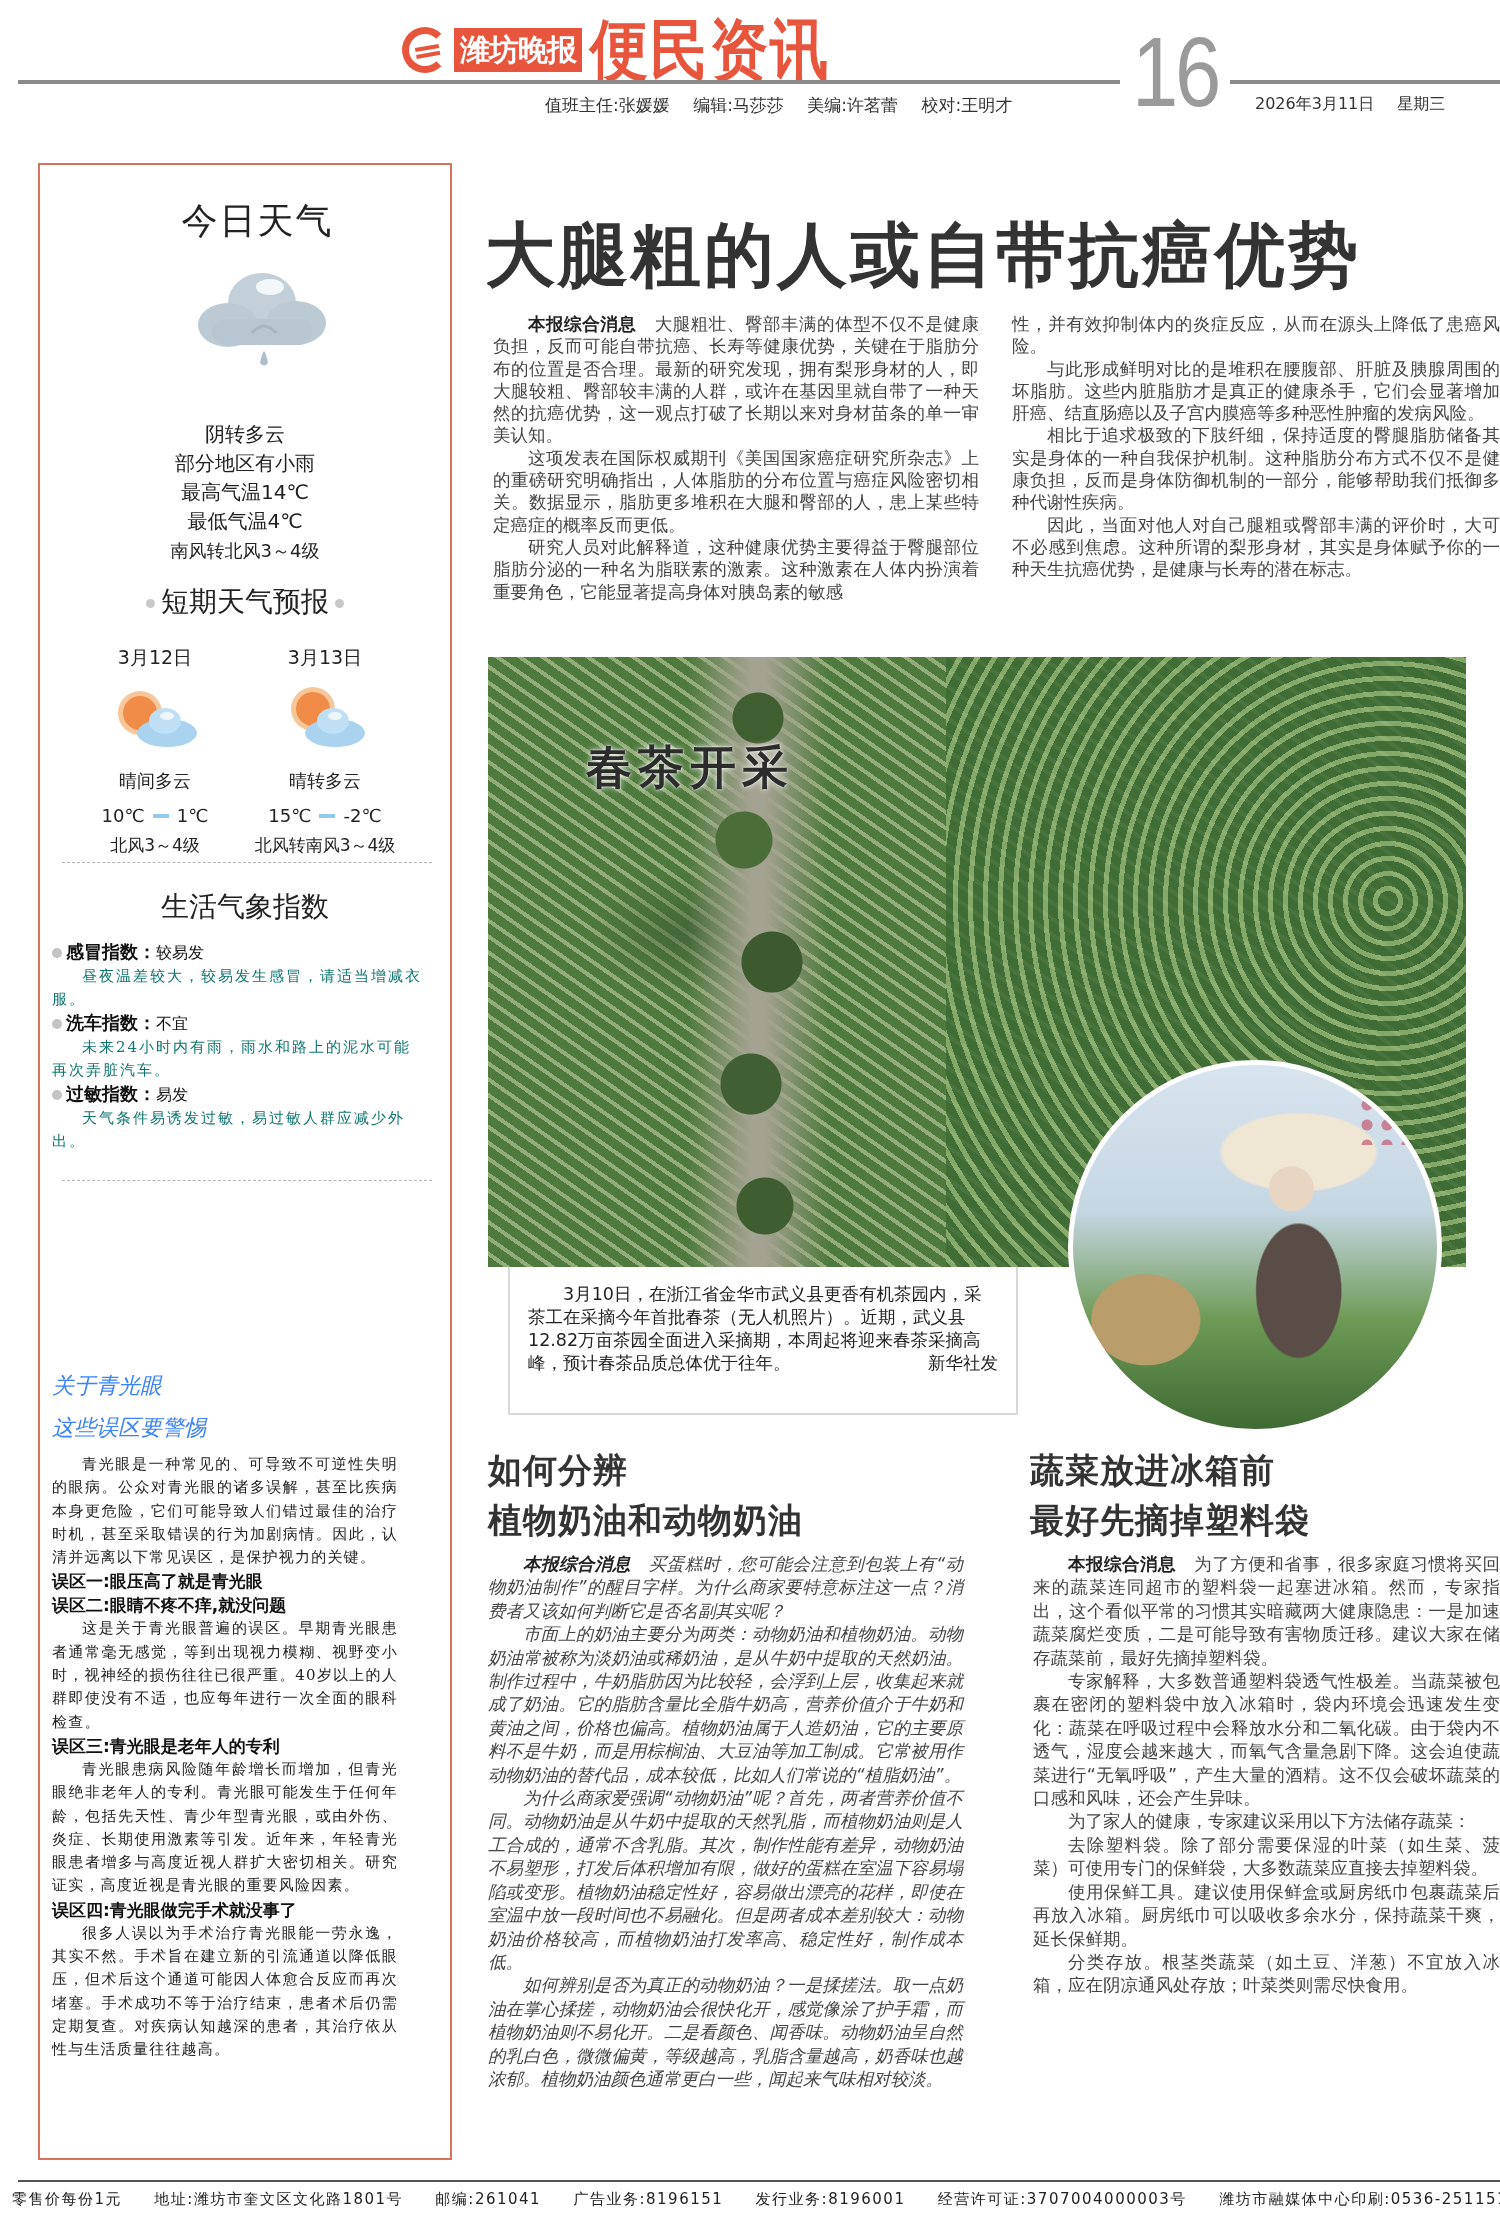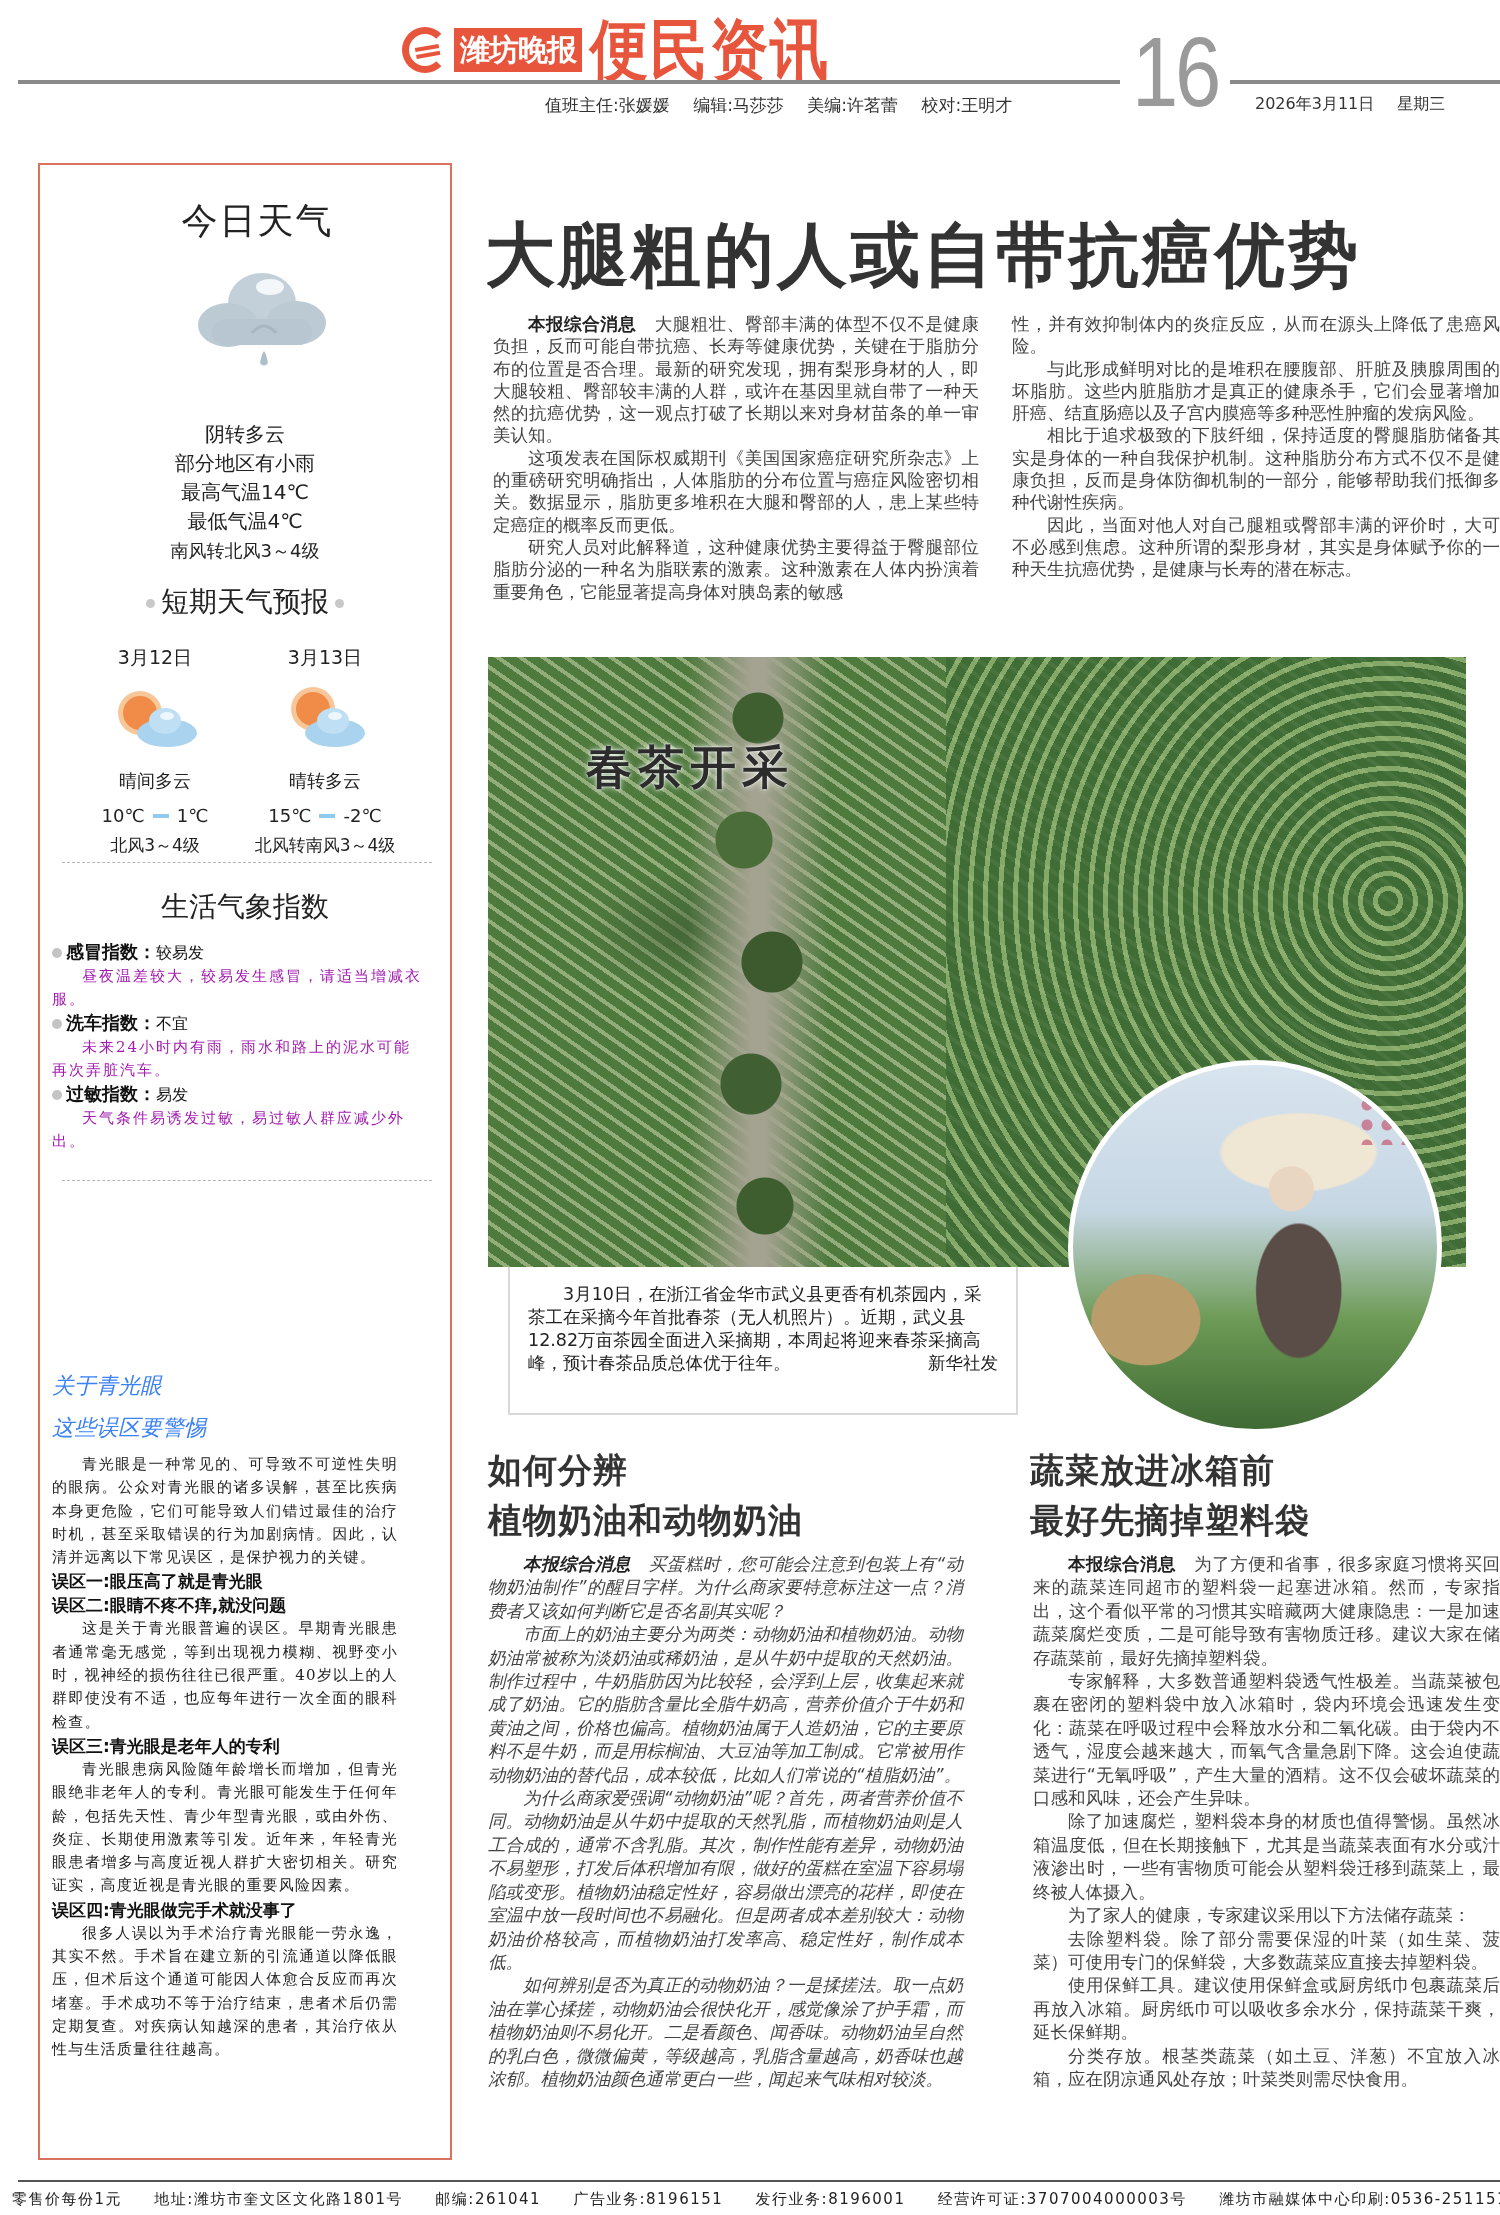--- a/index.html
+++ b/index.html
@@ -38,21 +38,21 @@
   .fc .desc { font-size: 18px; color: #222; margin-top: 12px; }
   .fc .temps { font-size: 18px; color: #222; margin-top: 12px; display: flex; justify-content: center; align-items: center; gap: 8px; }
   .fc .temps .bar { width: 16px; height: 4px; background: #8ecbee; display: inline-block; }
   .fc .wind { font-size: 17px; color: #222; margin-top: 8px; }
   .sep { position: absolute; left: 22px; width: 370px; border-top: 1px dashed #b5b5b5; }
   .idx-title { position: absolute; left: 0; width: 100%; top: 723px; text-align: center; font-size: 28px; color: #222; }
   .idx-list { position: absolute; left: 12px; width: 376px; top: 775px; }
   .idx-item .head { font-size: 18px; line-height: 24px; color: #111; font-weight: bold; }
   .idx-item .head .bullet { display: inline-block; width: 10px; height: 10px; border-radius: 50%; background: #c4c4c4; margin-right: 4px; vertical-align: middle; }
   .idx-item .head .val { font-weight: normal; font-family: "DejaVu Serif", serif; font-size: 16px; }
-  .idx-item .body { font-family: "DejaVu Serif", serif; font-size: 15px; line-height: 23px; text-indent: 2em; color: #a21caf; letter-spacing: 2px; }
+  .idx-item .body { font-family: "DejaVu Serif", serif; font-size: 15px; line-height: 23px; text-indent: 2em; color: #0f766e; letter-spacing: 2px; }
   .glauc-title { position: absolute; left: 12px; top: 1200px; font-size: 22px; line-height: 42px; color: #3b82f6; font-style: italic; }
   .glauc-body { position: absolute; left: 12px; width: 346px; top: 1288px; }
   .glauc-body p { font-family: "DejaVu Serif", serif; font-size: 15px; line-height: 23.3px; text-indent: 2em; color: #222; text-align: justify; letter-spacing: 1.2px; }
   .glauc-body h4 { font-size: 17px; line-height: 24px; font-weight: bold; color: #111; }
 
   
   .headline { position: absolute; left: 485px; top: 205px; font-size: 70px; font-weight: bold; color: #333; letter-spacing: 3px; line-height: 100px; white-space: nowrap; }
 
   .article-cols { position: absolute; top: 313px; left: 485px; width: 1015px; height: 330px; }
   .col { position: absolute; top: 0; font-size: 17.5px; line-height: 22.3px; color: #444; text-align: justify; }
@@ -262,21 +262,20 @@
   <p>如何辨别是否为真正的动物奶油？一是揉搓法。取一点奶油在掌心揉搓，动物奶油会很快化开，感觉像涂了护手霜，而植物奶油则不易化开。二是看颜色、闻香味。动物奶油呈自然的乳白色，微微偏黄，等级越高，乳脂含量越高，奶香味也越浓郁。植物奶油颜色通常更白一些，闻起来气味相对较淡。</p>
 </article>
 
 <h2 class="h2 veg">
   <div>蔬菜放进冰箱前</div>
   <div>最好先摘掉塑料袋</div>
 </h2>
 <article class="lower-col veg">
   <p><span class="lead">本报综合消息</span>&nbsp;&nbsp;&nbsp;<span>为了方便和省事，很多家庭习惯将买回来的蔬菜连同超市的塑料袋一起塞进冰箱。然而，专家指出，这个看似平常的习惯其实暗藏两大健康隐患：一是加速蔬菜腐烂变质，二是可能导致有害物质迁移。建议大家在储存蔬菜前，最好先摘掉塑料袋。</span></p>
   <p>专家解释，大多数普通塑料袋透气性极差。当蔬菜被包裹在密闭的塑料袋中放入冰箱时，袋内环境会迅速发生变化：蔬菜在呼吸过程中会释放水分和二氧化碳。由于袋内不透气，湿度会越来越大，而氧气含量急剧下降。这会迫使蔬菜进行“无氧呼吸”，产生大量的酒精。这不仅会破坏蔬菜的口感和风味，还会产生异味。</p>
-  <p>除了加速腐烂，塑料袋本身的材质也值得警惕。虽然冰箱温度低，但在长期接触下，尤其是当蔬菜表面有水分或汁液渗出时，一些有害物质可能会从塑料袋迁移到蔬菜上，最终被人体摄入。</p>
   <p>为了家人的健康，专家建议采用以下方法储存蔬菜：</p>
   <p>去除塑料袋。除了部分需要保湿的叶菜（如生菜、菠菜）可使用专门的保鲜袋，大多数蔬菜应直接去掉塑料袋。</p>
   <p>使用保鲜工具。建议使用保鲜盒或厨房纸巾包裹蔬菜后再放入冰箱。厨房纸巾可以吸收多余水分，保持蔬菜干爽，延长保鲜期。</p>
   <p>分类存放。根茎类蔬菜（如土豆、洋葱）不宜放入冰箱，应在阴凉通风处存放；叶菜类则需尽快食用。</p>
 </article>
 
 <div class="footer-rule"></div>
 <footer class="footer">
   <span>零售价每份1元</span>
   <span>地址:潍坊市奎文区文化路1801号</span>

